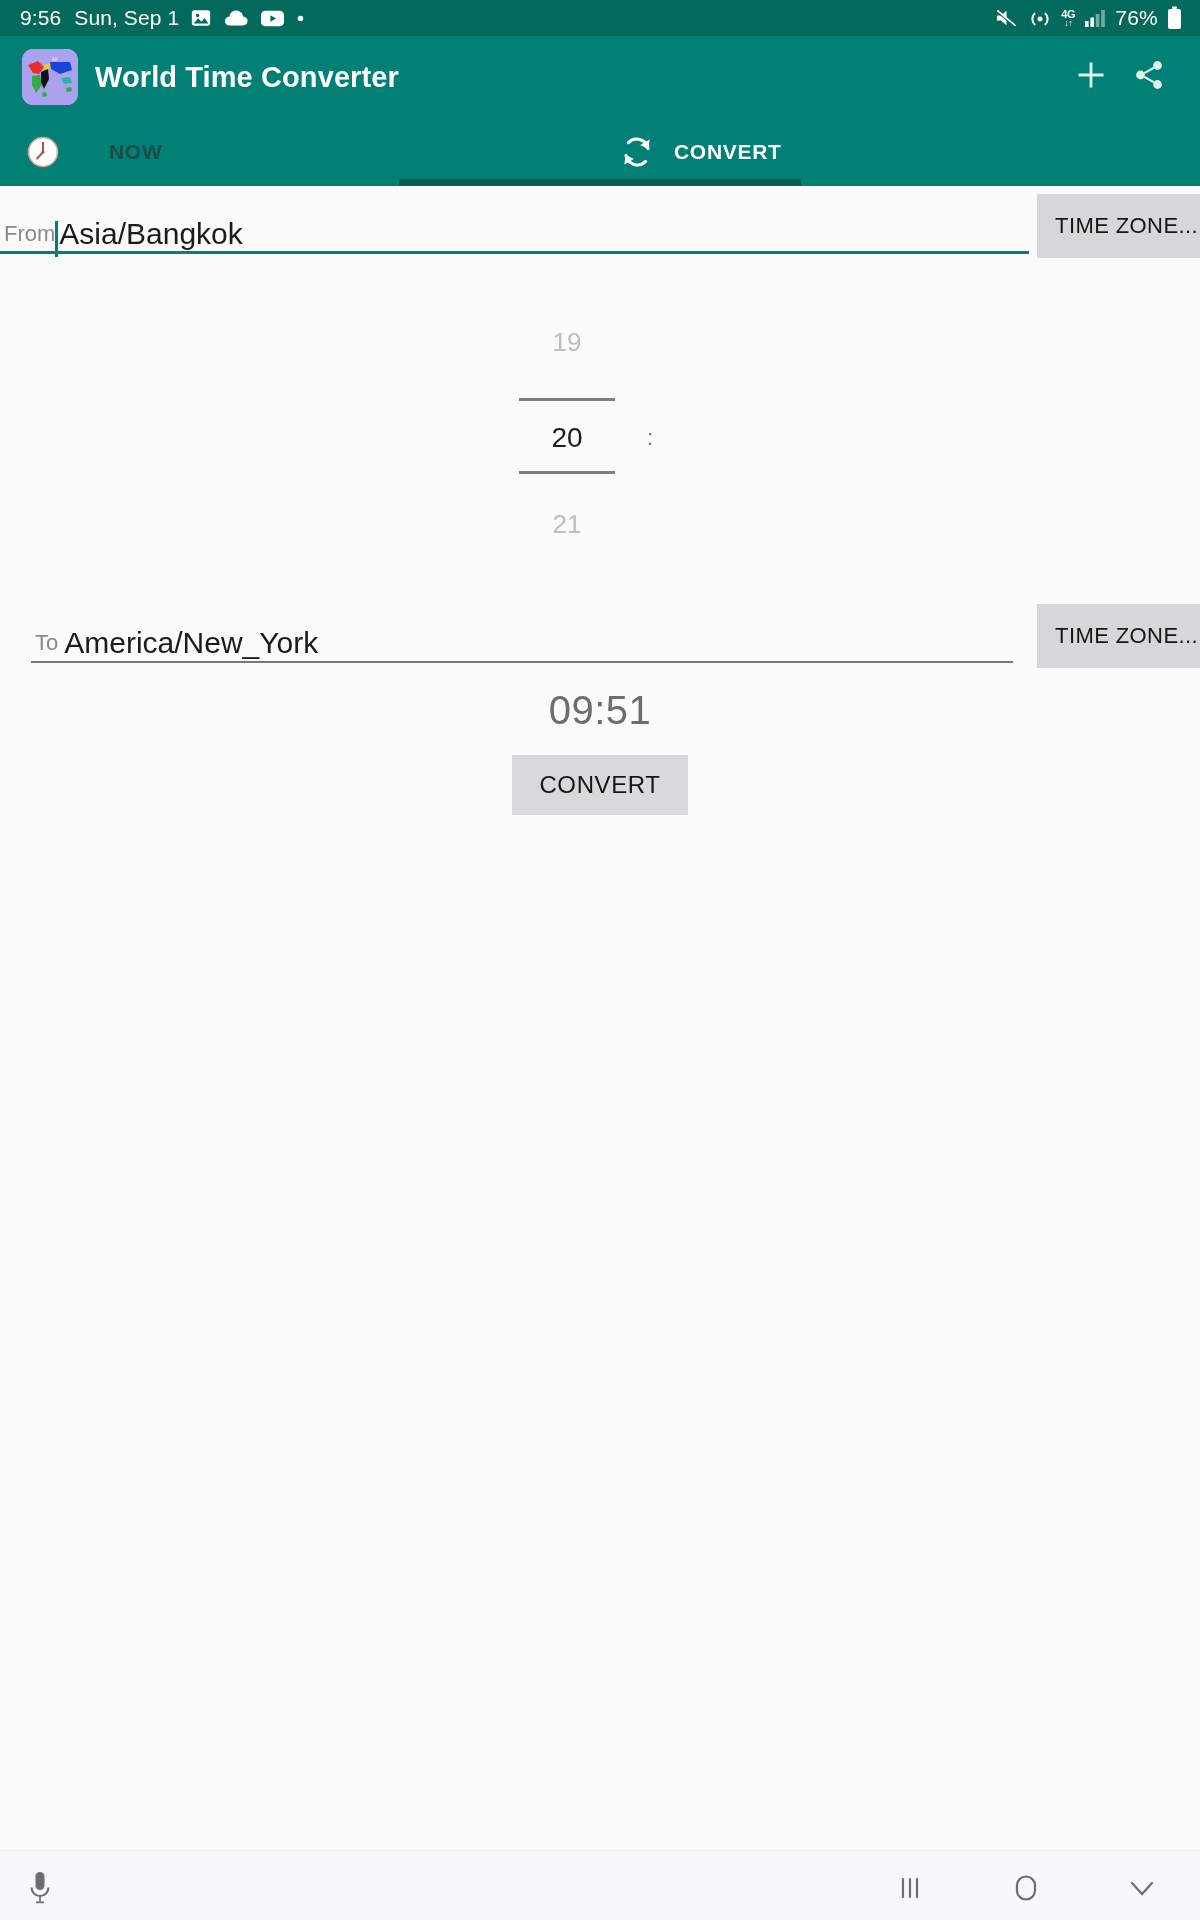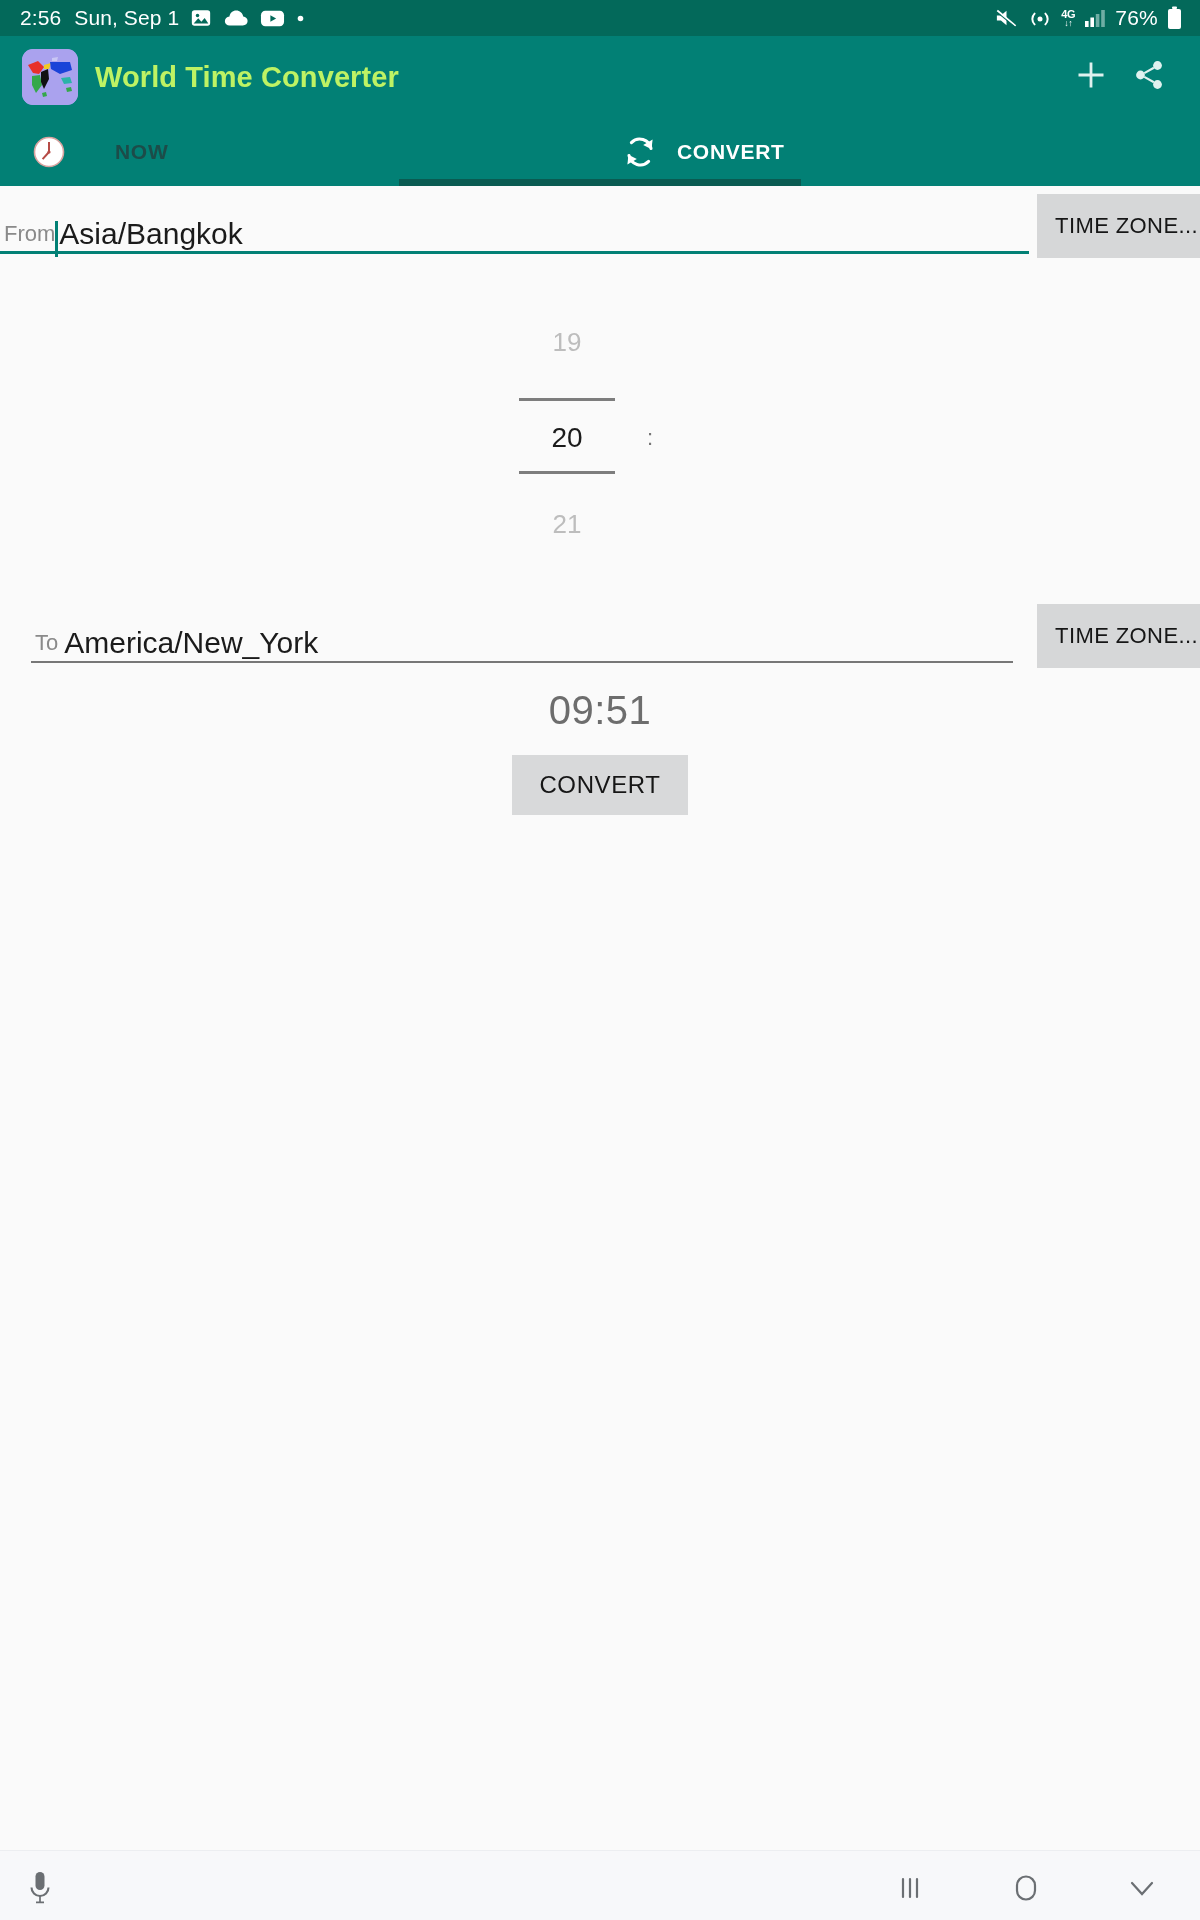--- a/index.html
+++ b/index.html
@@ -84,21 +84,21 @@
   .app-logo {
     width: 56px;
     height: 56px;
     border-radius: 11px;
     background: #aaa2ee;
     flex: none;
     position: relative;
     overflow: hidden;
   }
   .app-title {
-    color: #bef264;
+    color: #ffffff;
     font-size: 29px;
     font-weight: bold;
     margin-left: 17px;
     letter-spacing: 0.1px;
     white-space: nowrap;
   }
   .app-bar-spacer { flex: 1 1 auto; }
   .appbar-action {
     width: 58px;
     height: 58px;
@@ -118,21 +118,21 @@
   }
   .tab {
     flex: 1 1 0;
     display: flex;
     align-items: center;
     justify-content: flex-start;
     padding-left: 8px;
     box-sizing: border-box;
     gap: 16px;
   }
-  .tab.tab-now { padding-left: 28px; gap: 45px; }
+  .tab.tab-now { padding-left: 22px; gap: 45px; }
   .tab.tab-convert { padding-left: 10px; }
   .tab.tab-about { padding-left: 10px; }
   .tab-label {
     font-size: 21px;
     font-weight: bold;
     letter-spacing: 0.7px;
   }
   .tab-inactive .tab-label { color: #1c4c49; }
   .tab-active .tab-label { color: #ffffff; }
   .tab-icon { display: flex; align-items: center; justify-content: center; flex: none; }
@@ -290,21 +290,21 @@
     display: flex;
     align-items: center;
     justify-content: center;
   }
 </style>
 </head>
 <body>
 
 <div class="status-bar">
   <div class="sb-left">
-    <span class="sb-time">2:56</span>
+    <span class="sb-time">9:56</span>
     <span class="sb-date">Sun, Sep 1</span>
     <span class="sb-icon">
       <svg width="22" height="22" viewBox="0 0 24 24">
           <rect x="2" y="3.5" width="20" height="17" rx="3" fill="#ffffff"></rect>
           <circle cx="8.2" cy="9.2" r="1.9" fill="#03695a"></circle>
           <path d="M4 18l5-5.6 3.4 3.6L16 12l4 6z" fill="#03695a"></path>
         </svg>
     </span>
     <span class="sb-icon">
       <svg width="26" height="20" viewBox="0 0 28 20">

